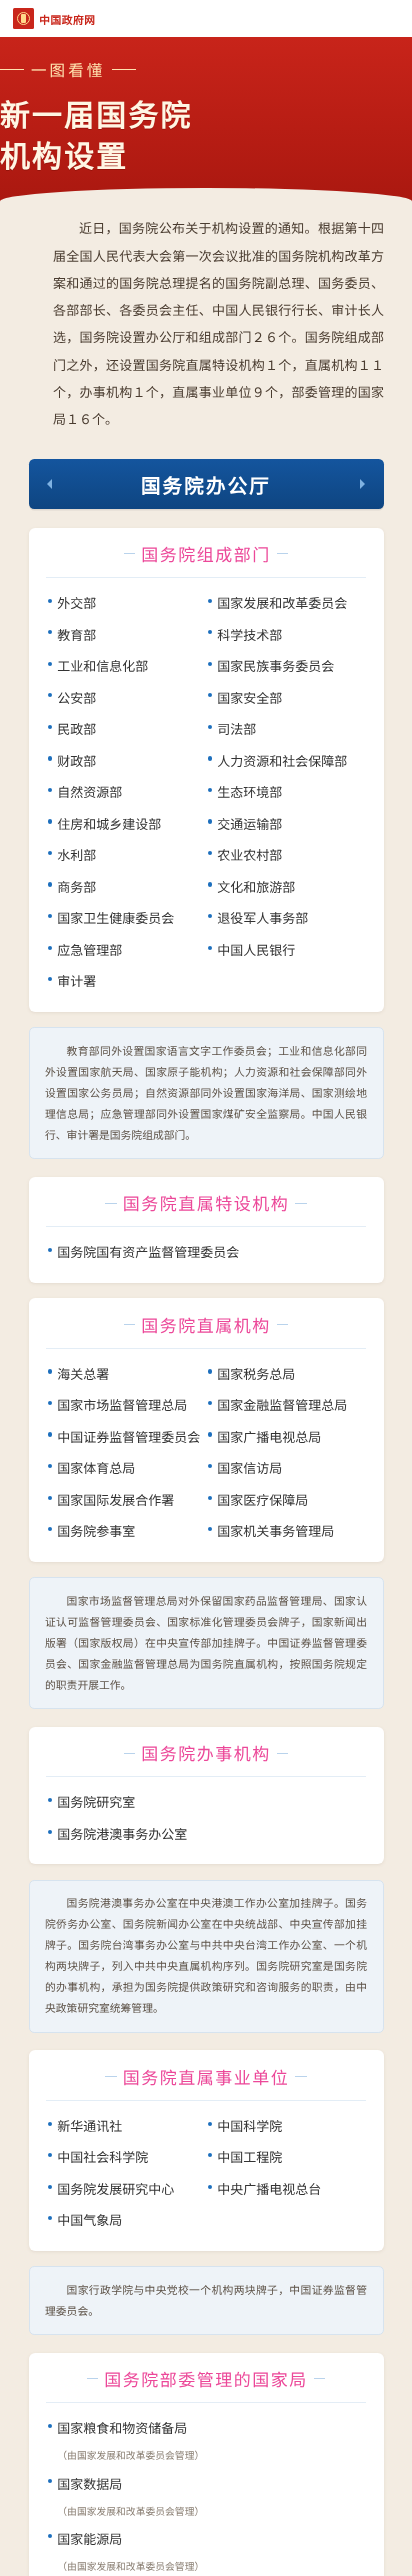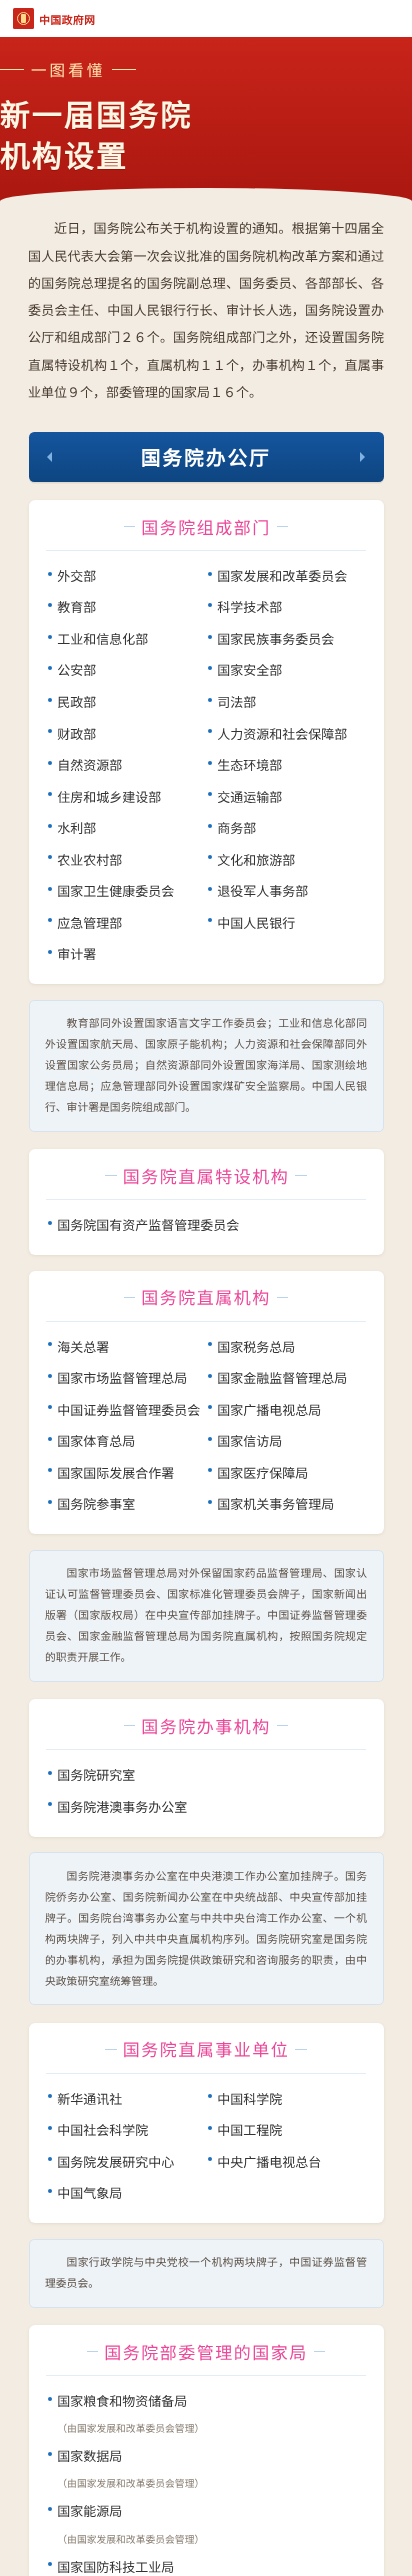--- a/index.html
+++ b/index.html
@@ -100,20 +100,21 @@
     color: #fff6e4;
     line-height: 1.38;
     letter-spacing: 2.1px;
     text-shadow: 0 1px 0 rgba(120,10,5,.45);
   }
   
   .intro {
     background: #f3ece2;
     padding: 13.4px 28px 20.6px 28px;
     box-sizing: border-box;
+    margin-left: 25px;
   }
   .intro p {
     margin: 0;
     font-size: 13px;
     line-height: 2.1;
     color: #4a3c30;
     text-align: justify;
     text-indent: 2em;
     font-family: "Liberation Serif", "DejaVu Serif", serif;
   }
@@ -283,22 +284,22 @@
             <div class="item"><span>国家安全部</span></div>
             <div class="item"><span>民政部</span></div>
             <div class="item"><span>司法部</span></div>
             <div class="item"><span>财政部</span></div>
             <div class="item"><span>人力资源和社会保障部</span></div>
             <div class="item"><span>自然资源部</span></div>
             <div class="item"><span>生态环境部</span></div>
             <div class="item"><span>住房和城乡建设部</span></div>
             <div class="item"><span>交通运输部</span></div>
             <div class="item"><span>水利部</span></div>
+            <div class="item"><span>农业农村部</span></div>
             <div class="item"><span>商务部</span></div>
-            <div class="item"><span>农业农村部</span></div>
             <div class="item"><span>文化和旅游部</span></div>
             <div class="item"><span>国家卫生健康委员会</span></div>
             <div class="item"><span>退役军人事务部</span></div>
             <div class="item"><span>应急管理部</span></div>
             <div class="item"><span>中国人民银行</span></div>
             <div class="item"><span>审计署</span></div>
           </div>
         </div>
       </div>
       <div class="note">

